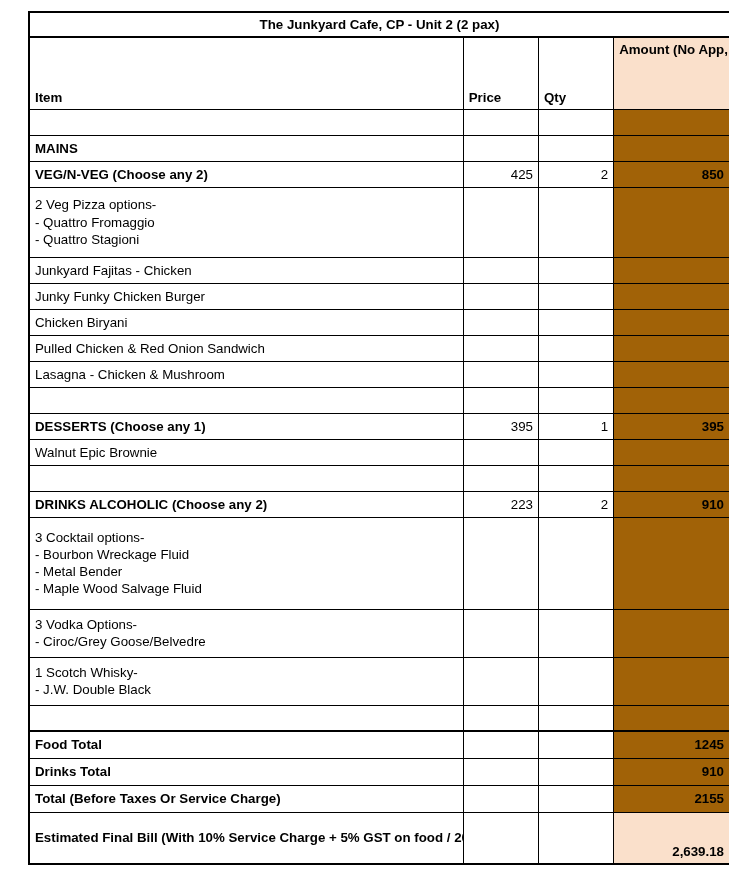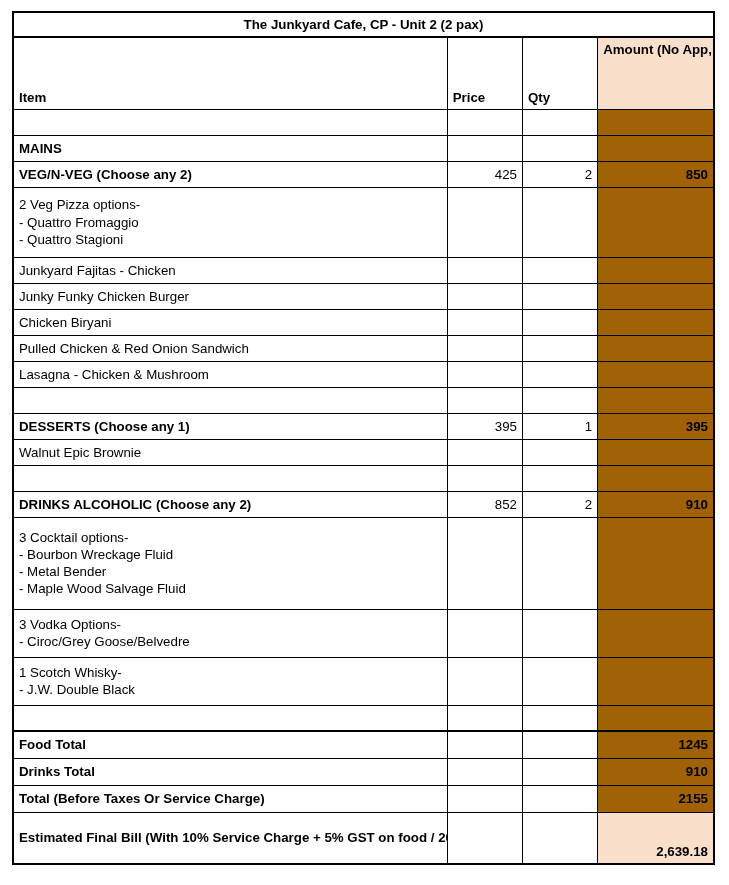--- a/index.html
+++ b/index.html
@@ -9,21 +9,21 @@
   }
   body {
     width: 729px;
     height: 885px;
     font-family: "Liberation Sans", sans-serif;
     color: #000000;
     overflow: hidden;
   }
   .sheet {
     position: absolute;
-    left: 12px;
+    left: 28px;
     top: 11px;
     width: 615px;
   }
   table.bill {
     border-collapse: collapse;
     width: 703px;
     table-layout: fixed;
     border: 2px solid #000;
   }
   table.bill td {
@@ -188,21 +188,21 @@
           <td class="amt"></td>
         </tr>
         <tr style="height: 26px;">
           <td></td>
           <td class="num"></td>
           <td class="num"></td>
           <td class="amt"></td>
         </tr>
         <tr style="height: 26px;">
           <td class="bold">DRINKS ALCOHOLIC (Choose any 2)</td>
-          <td class="num">852</td>
+          <td class="num">223</td>
           <td class="num">2</td>
           <td class="amt bold">910</td>
         </tr>
         <tr style="height: 92px;">
           <td class="multi">3 Cocktail options-<br>- Bourbon Wreckage Fluid<br>- Metal Bender<br>- Maple Wood Salvage Fluid</td>
           <td class="num"></td>
           <td class="num"></td>
           <td class="amt"></td>
         </tr>
         <tr style="height: 48px;">

